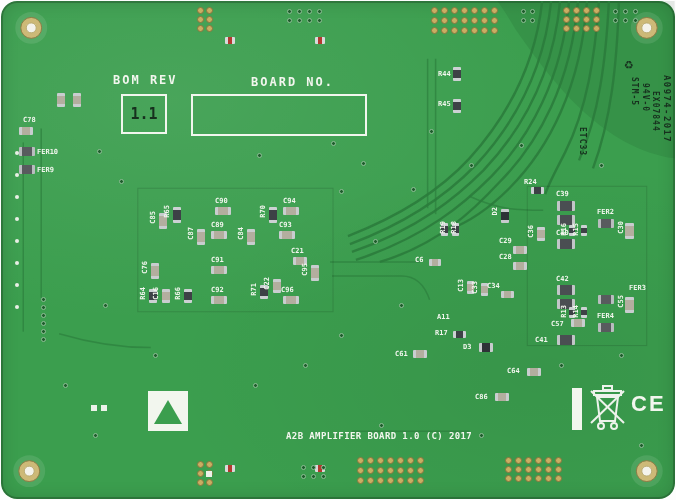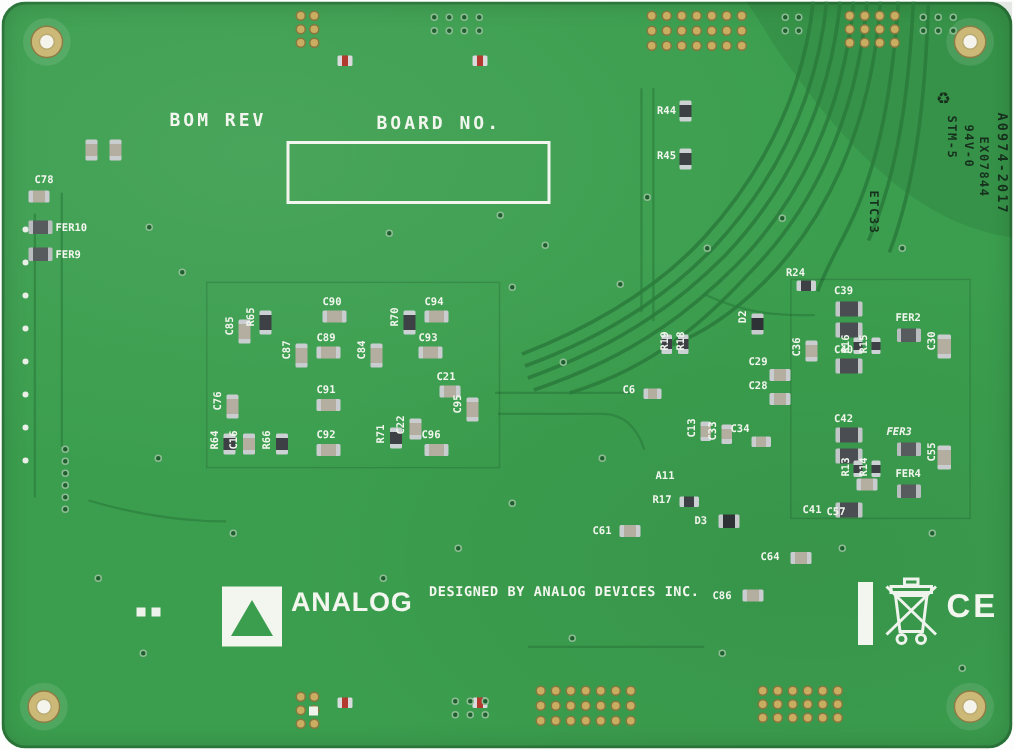--- a/index.html
+++ b/index.html
@@ -350,45 +350,47 @@
         <span class="lbl" style="left: 555px; top: 190px;">C39</span>
         <span class="lbl v" style="left: 527px; top: 224px;">C36</span>
         <span class="lbl" style="left: 596px; top: 208px;">FER2</span>
         <span class="lbl v" style="left: 617px; top: 220px;">C30</span>
         <span class="lbl v" style="left: 560px; top: 222px;">R16</span>
         <span class="lbl v" style="left: 572px; top: 222px;">R15</span>
         <span class="lbl" style="left: 555px; top: 229px;">C40</span>
         <span class="lbl" style="left: 555px; top: 275px;">C42</span>
         <span class="lbl v" style="left: 560px; top: 304px;">R13</span>
         <span class="lbl v" style="left: 572px; top: 304px;">R14</span>
-        <span class="lbl" style="left: 590px; top: 284px; font-style: italic;">FER3</span>
+        <span class="lbl" style="left: 628px; top: 284px;">FER3</span>
         <span class="lbl v" style="left: 617px; top: 294px;">C55</span>
-        <span class="lbl" style="left: 550px; top: 337px;">C57</span>
+        <span class="lbl" style="left: 550px; top: 320px;">C57</span>
         <span class="lbl" style="left: 596px; top: 312px;">FER4</span>
         <span class="lbl" style="left: 534px; top: 336px;">C41</span>
         <span class="lbl" style="left: 436px; top: 313px;">A11</span>
         <span class="lbl" style="left: 434px; top: 329px;">R17</span>
         <span class="lbl" style="left: 462px; top: 343px;">D3</span>
         <span class="lbl" style="left: 394px; top: 350px;">C61</span>
         <span class="lbl" style="left: 506px; top: 367px;">C64</span>
         <span class="lbl" style="left: 474px; top: 393px;">C86</span>
       </div>
 
     <div id="bom-label" class="silk">BOM REV</div>
+    <div id="bom-box">
+      <span>1.1</span>
+    </div>
     <div id="serial-label" class="silk">BOARD NO.</div>
     <div id="serial-box"></div>
 
     <div id="logo-box">
       <div id="logo-tri"></div>
     </div>
     <div id="logo-text">
-      <div>ANALOG</div>
     </div>
 
-    <div id="brand-1" class="silk brand-line">DESIGNED BY ANALOG DEVICES INC.</div>
+    <div id="brand-3" class="silk brand-line">A2B AMPLIFIER BOARD 1.0 (C) 2017</div>
 
     <div id="recycle">♻</div>
     <div id="stm" class="vmark">STM-5</div>
     <div id="ul-rating" class="vmark">94V-0</div>
     <div id="ul-file" class="vmark">EX07844</div>
     <div id="board-id" class="vmark">A0974-2017</div>
     <div id="etch" class="vmark">ETC33</div>
 
     <div id="weee-bar"></div>
     <svg id="weee" width="40" height="50" viewBox="0 0 40 50">

